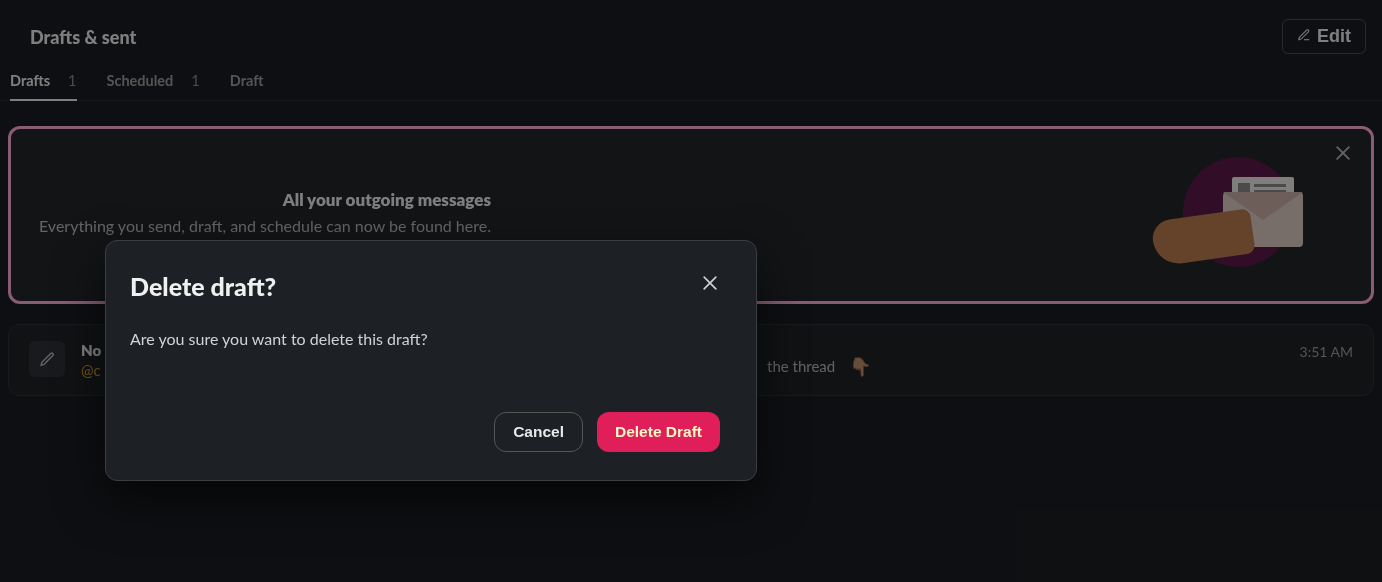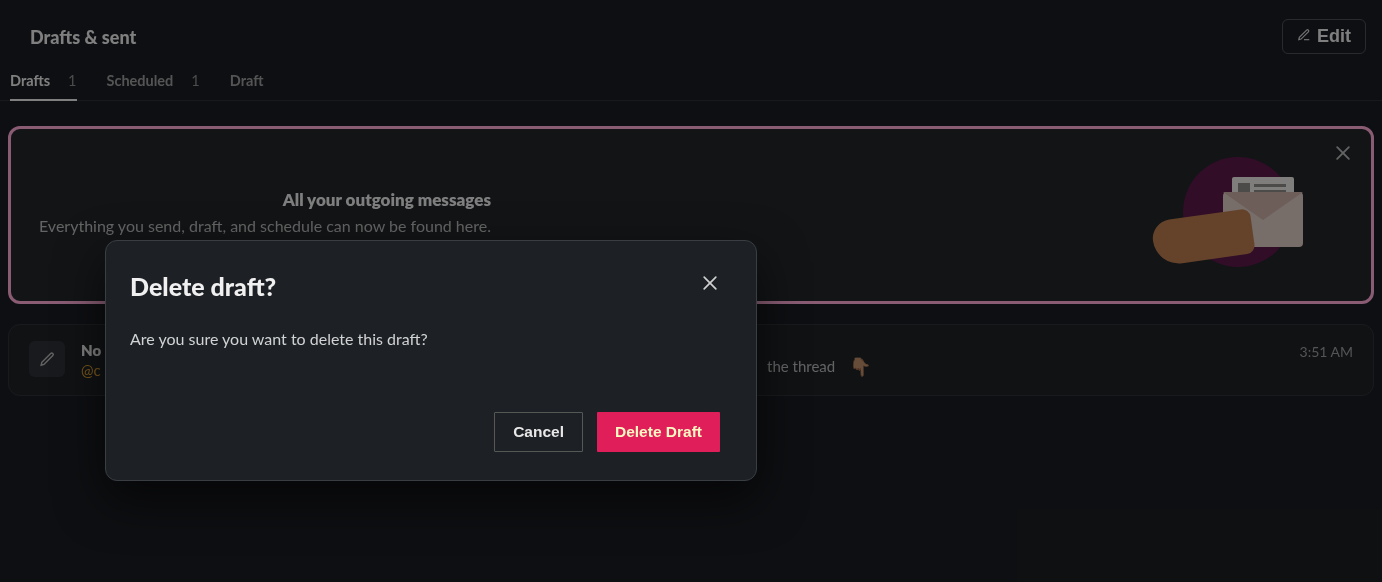--- a/index.html
+++ b/index.html
@@ -146,21 +146,21 @@
   }
   .modal-head{display:flex;justify-content:space-between;align-items:flex-start;}
   .modal-title{font-size:25px;font-weight:900;color:#f0f0f0;margin:0;}
   .modal-close{color:#d0d0d0;cursor:pointer;margin-top:2px;}
   .modal-close svg{width:20px;height:20px;}
   .modal-body{margin-top:28px;font-size:16px;color:#d1d2d3;}
   .modal-actions{
     display:flex;justify-content:flex-end;gap:14px;margin-top:64px;
   }
   .btn{
-    border-radius:1px;font-size:15.5px;font-weight:800;
+    border-radius:12px;font-size:15.5px;font-weight:800;
     padding:10px 18px;cursor:pointer;border:none;
   }
   .btn-cancel{
     background:transparent;border:1px solid #565856;color:#e8e8e8;
   }
   .btn-danger{
     background:var(--accent);color:#fef9c3;
   }
 </style>
 </head>

